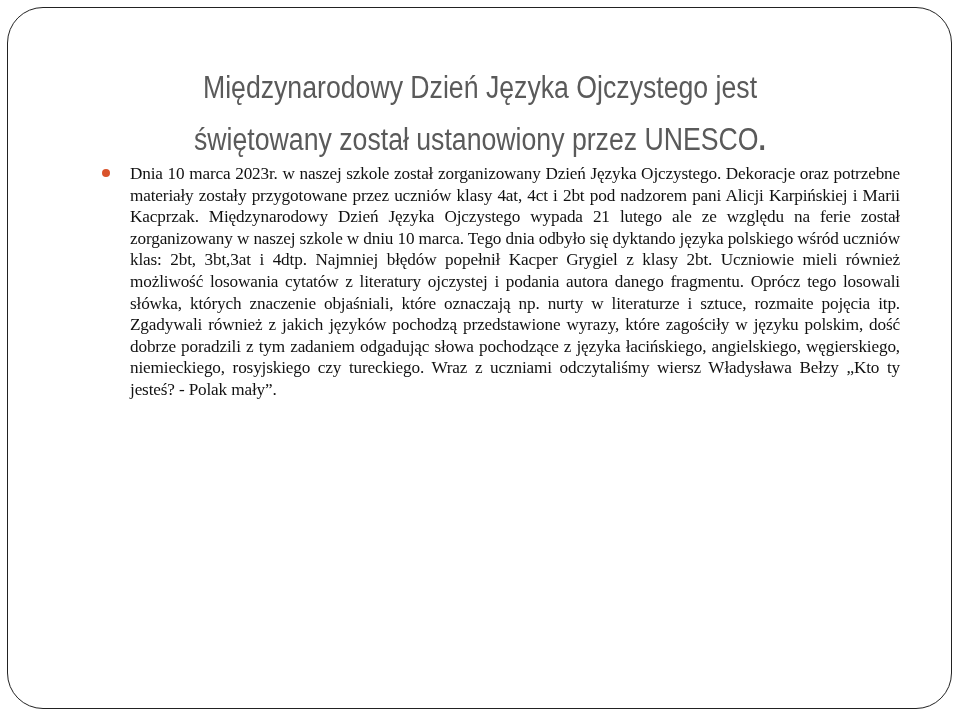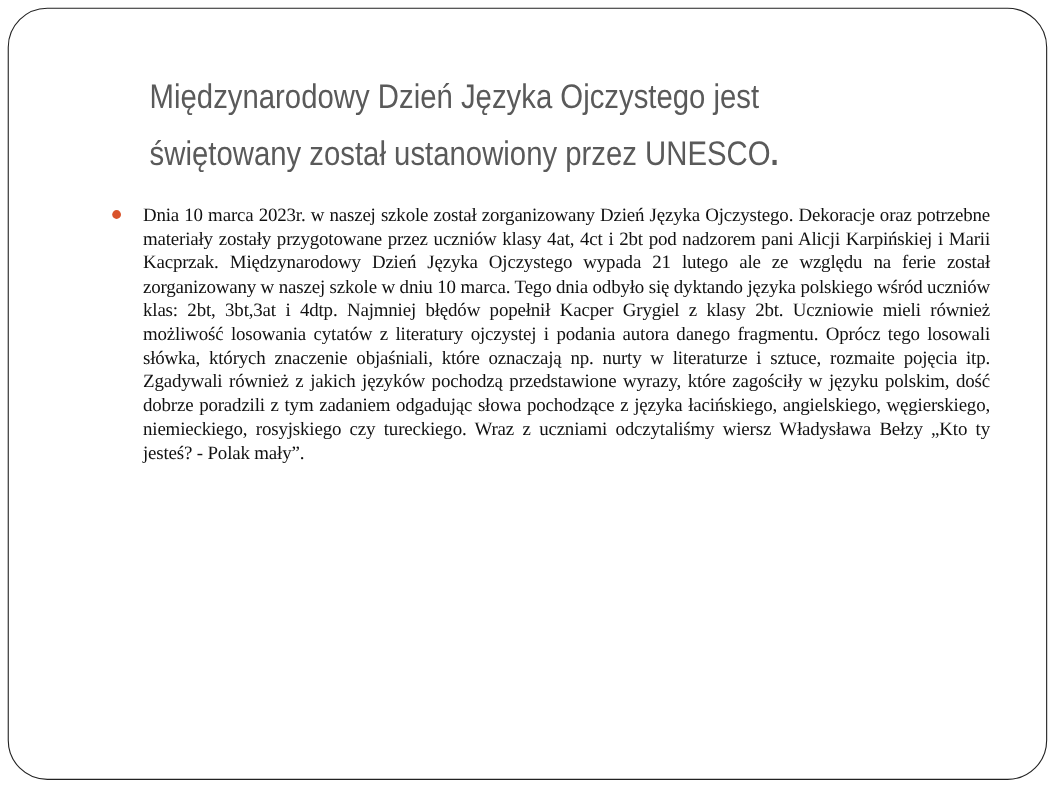--- a/index.html
+++ b/index.html
@@ -21,20 +21,21 @@
     height: 702px;
     border: 1.3px solid #222222;
     border-radius: 36px;
     box-sizing: border-box;
   }
   .title {
     position: absolute;
     left: 80px;
     width: 800px;
     top: 62px;
+    text-align: center;
     color: #5a5a5a;
     font-family: "Liberation Sans", sans-serif;
     font-size: 31px;
     line-height: 52px;
   }
   .title-line {
     display: block;
     white-space: nowrap;
     transform: scaleX(0.86);
     transform-origin: center;
@@ -65,21 +66,20 @@
     background: #d9532b;
   }
   .bullet-text {
     display: block;
     color: #111111;
     font-family: "Liberation Serif", serif;
     font-size: 17.2px;
     line-height: 21.6px;
     text-align: justify;
     letter-spacing: -0.15px;
-    margin-top: 22px;
   }
 </style>
 </head>
 <body>
 
 <div class="slide-frame"></div>
 
 <div class="title">
   <span class="title-line">Międzynarodowy Dzień Języka Ojczystego jest</span>
   <span class="title-line"><span>świętowany  został ustanowiony przez UNESCO</span><span class="dot">.</span></span>

